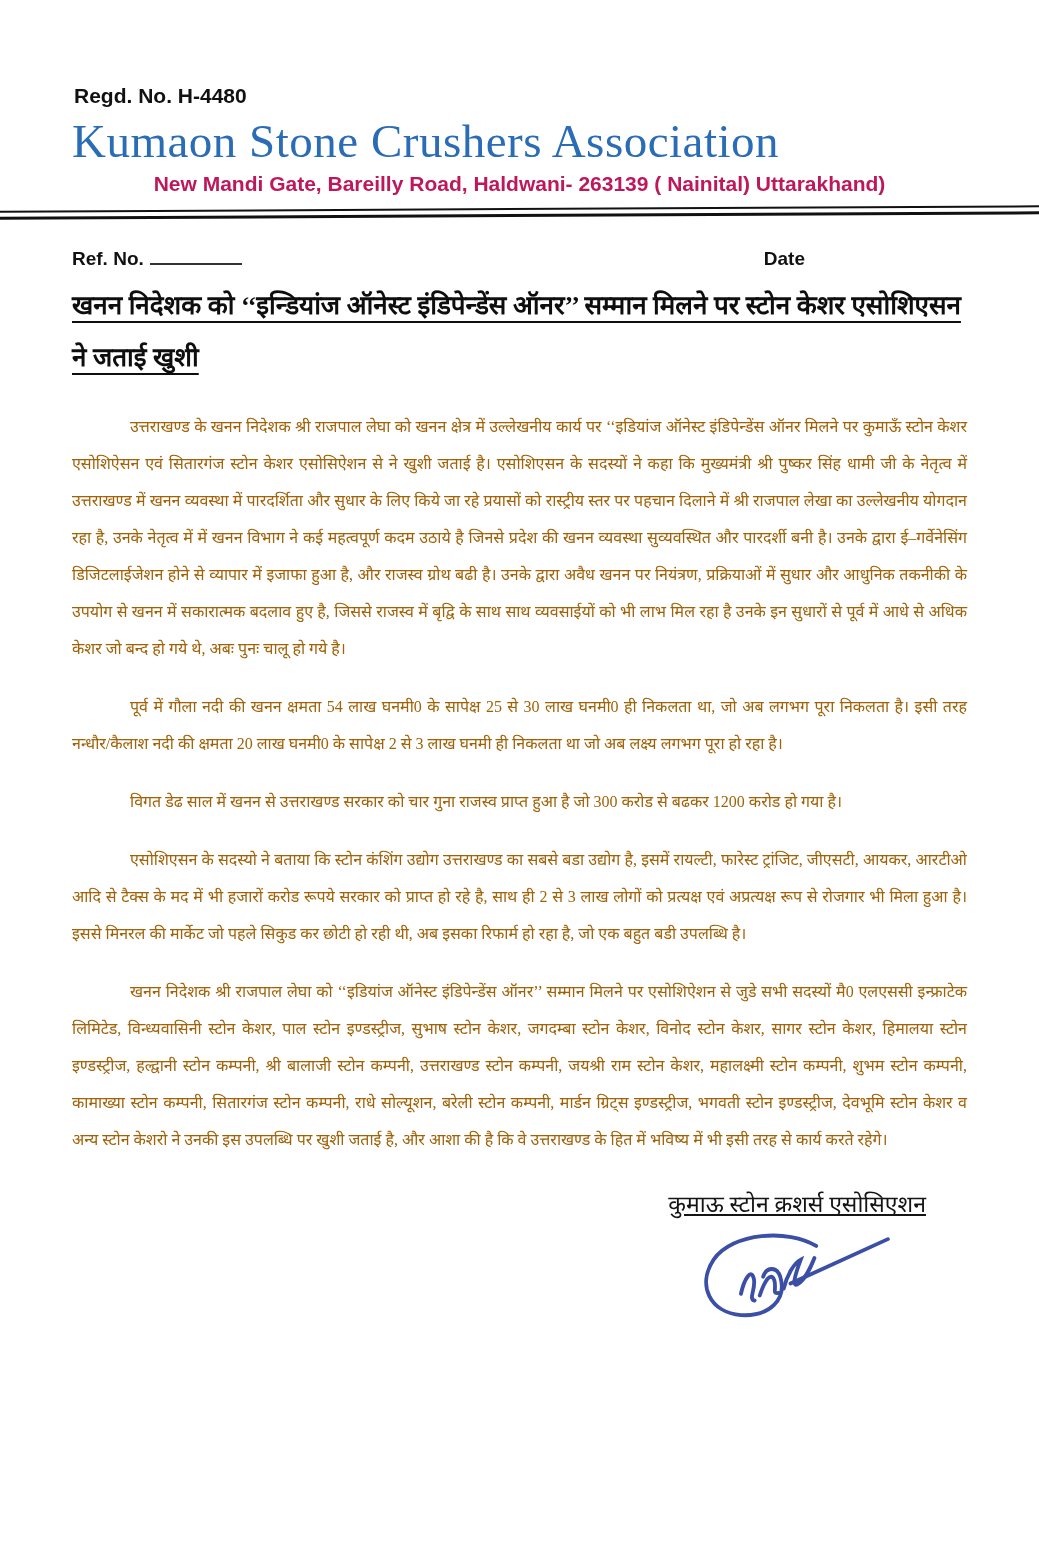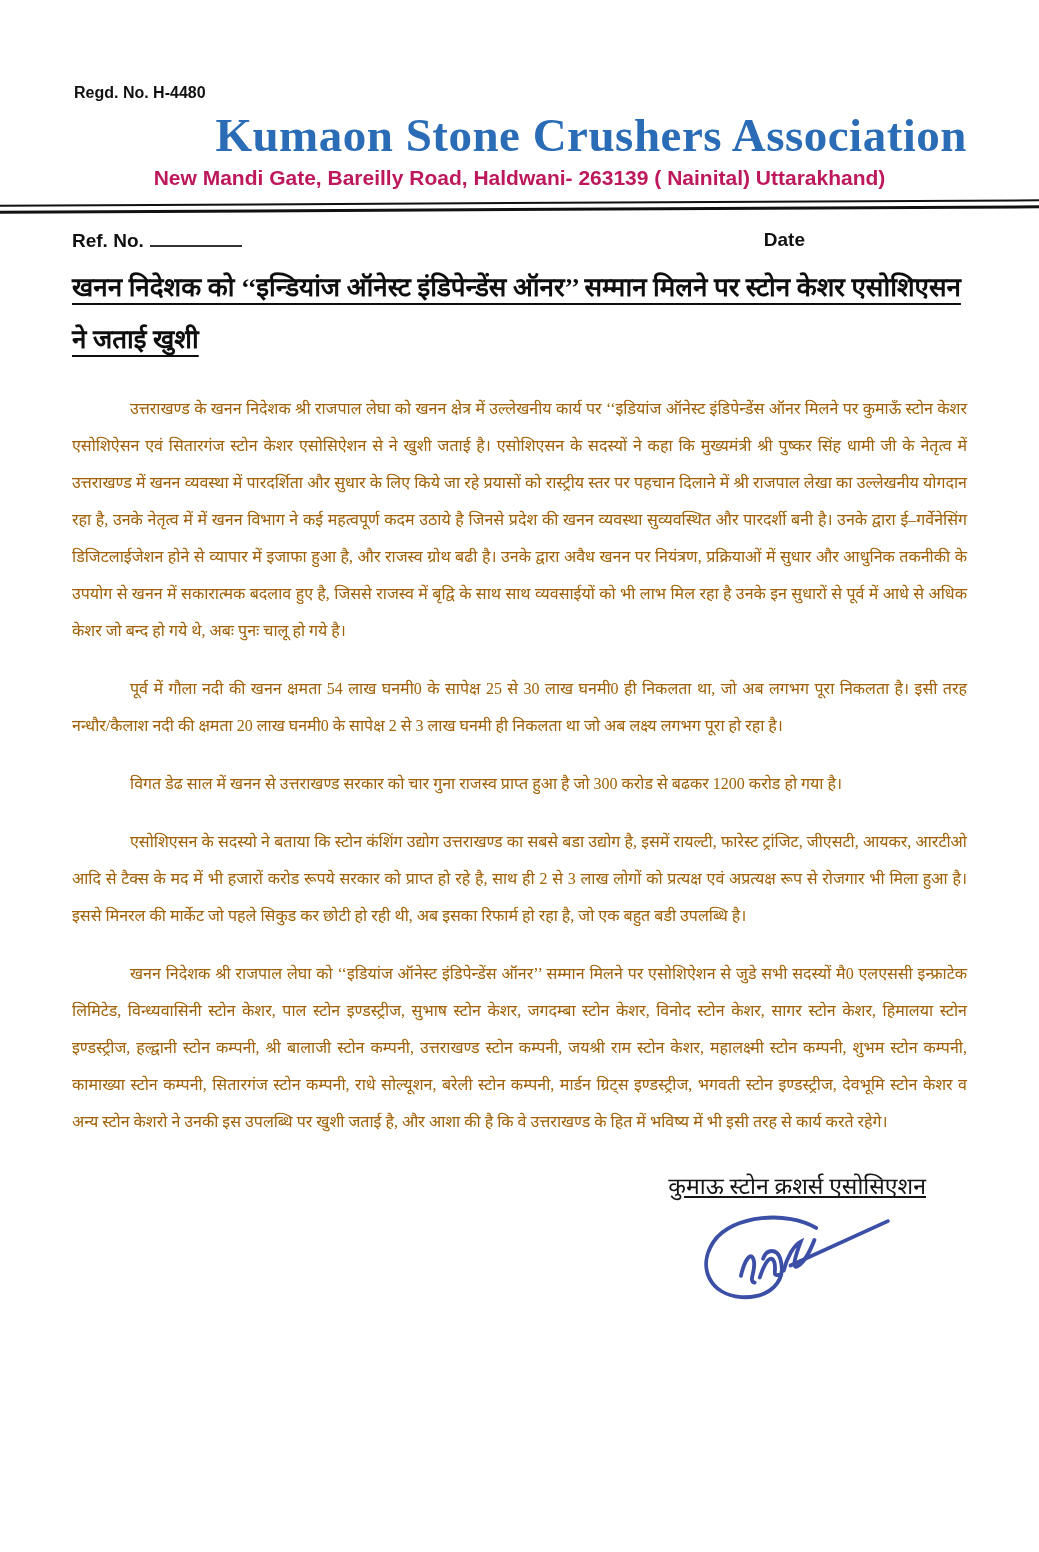--- a/index.html
+++ b/index.html
@@ -7,51 +7,51 @@
     width:1039px;min-height:1552px;
     font-family:"Liberation Serif","DejaVu Serif",serif;
     color:#1c1c1c;
     position:relative;
     -webkit-font-smoothing:antialiased;
   }
   .page{padding:84px 72px 40px 72px;}
 
   .regd{
     font-family:"Liberation Sans","DejaVu Sans",sans-serif;
-    font-weight:bold;font-size:16px;color:#111;
+    font-weight:bold;font-size:21px;color:#111;
     margin:0 0 6px 2px;
   }
   .org-title{
-    text-align:right;
+    text-align:left;
     font-family:"Liberation Serif","DejaVu Serif",serif;
-    font-weight:bold;
+    font-weight:normal;
     font-size:47px;
     color:#2a6cb5;
     margin:2px 0 4px 0;
     letter-spacing:0.5px;
     line-height:54px;
   }
   .org-address{
     text-align:center;
     font-family:"Liberation Sans","DejaVu Sans",sans-serif;
     font-weight:bold;font-size:21px;color:#be185d;
     margin:0 0 12px 0;
   }
   .double-rule{
     margin-left:-72px;margin-right:-72px;
     border-top:2px solid #111;
     border-bottom:3px solid #111;
     height:4px;
     transform:rotate(-0.30deg);
   }
   .refdate-row{
-    display:flex;justify-content:space-between;align-items:flex-start;
+    display:flex;justify-content:space-between;align-items:flex-end;
     font-family:"Liberation Sans","DejaVu Sans",sans-serif;
     font-weight:bold;font-size:19px;color:#111;
-    margin:18px 0 6px 0;
+    margin:30px 0 6px 0;
   }
   .ref-blank{
     display:inline-block;width:92px;
     border-bottom:2px solid #333;
     height:16px;margin-left:6px;
   }
   .date-label{margin-right:162px;}
 
   .headline{
     text-align:left;

